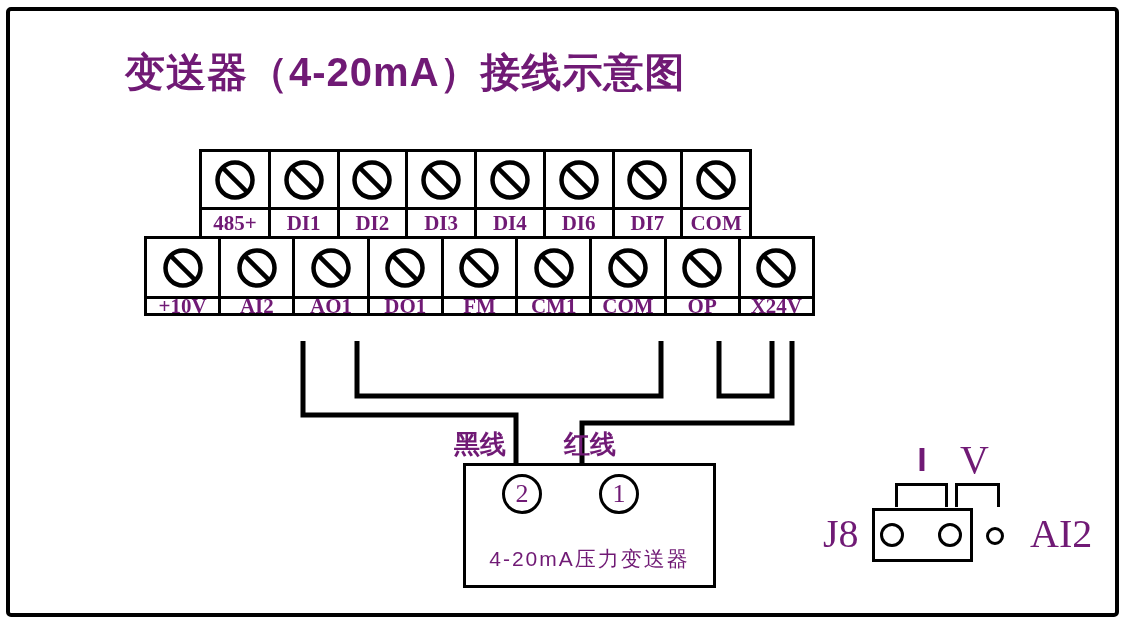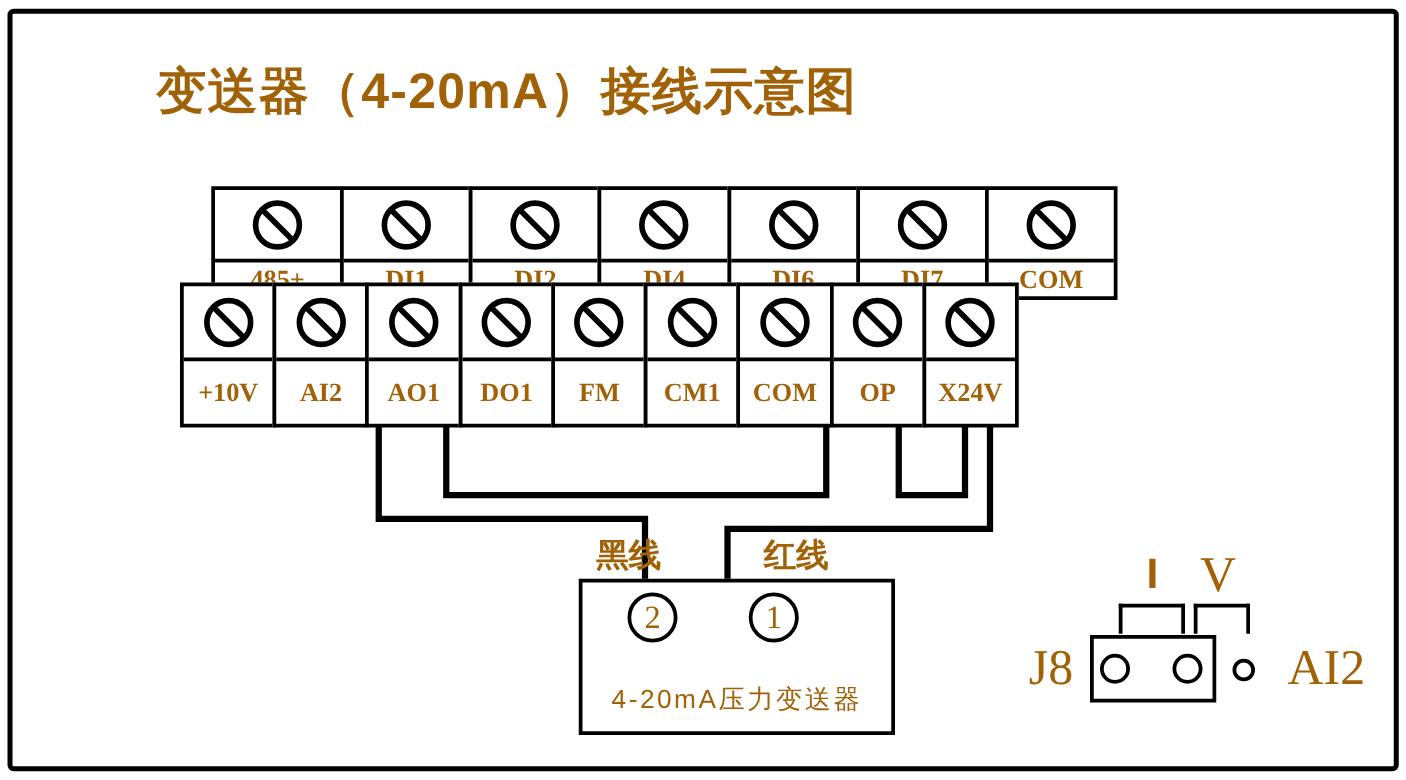--- a/index.html
+++ b/index.html
@@ -1,53 +1,53 @@
 <!DOCTYPE html>
 <html lang="zh"><head>
 <meta charset="utf-8">
 <style>
   html,body { margin:0; padding:0; background:#fff; }
   .canvas {
     position:relative; width:1125px; height:624px; background:#ffffff;
-    font-family:"Liberation Sans", sans-serif; color:#a16207; overflow:hidden;
+    font-family:"Liberation Sans", sans-serif; color:#701a75; overflow:hidden;
   }
   .frame {
     position:absolute; left:6px; top:7px; width:1113px; height:610px;
     box-sizing:border-box; border:4px solid #000; border-radius:5px;
   }
   .title {
     position:absolute; left:125px; top:45px; font-size:40px; font-weight:bold;
     letter-spacing:1px; white-space:nowrap;
   }
   .tblock { position:absolute; display:flex; }
-  #top-block   { left:169px; top:149px; width:725px; height:91px; }
-  #bottom-block{ left:144px; top:226px; width:671px; height:116px; }
+  #top-block   { left:199px; top:149px; width:553px; height:91px; }
+  #bottom-block{ left:144px; top:236px; width:671px; height:80px; }
   .tcell {
     flex:1; border:3px solid #000; margin-left:-3px; box-sizing:border-box;
     display:flex; flex-direction:column; background:#fff;
   }
   .tcell:first-child { margin-left:0; }
   .screw {
     border-bottom:3px solid #000; display:flex;
     align-items:center; justify-content:center;
   }
   #top-block .screw { height:55px; }
   #bottom-block .screw { height:57px; }
   .tlabel {
     flex:1; display:flex; align-items:center; justify-content:center;
     font-family:"Liberation Serif", serif; font-weight:bold; font-size:21px;
     white-space:nowrap; overflow:hidden;
   }
   #wires { position:absolute; left:0; top:0; pointer-events:none; }
   #wires polyline { fill:none; stroke:#000; stroke-width:5; }
   .wlabel {
-    position:absolute; font-size:26px; font-weight:bold; white-space:nowrap;margin-left:23px;
+    position:absolute; font-size:26px; font-weight:bold; white-space:nowrap;
   }
   #black-wire-label { left:454px; top:427px; }
-  #red-wire-label   { left:588px; top:427px; }
+  #red-wire-label   { left:564px; top:427px; }
   .tx {
     position:absolute; left:463px; top:463px; width:253px; height:125px;
     box-sizing:border-box; border:3px solid #000; background:#fff;
   }
   .tx-pin {
     position:absolute; width:40px; height:40px; box-sizing:border-box;
     border:3px solid #000; border-radius:50%;
     display:flex; align-items:center; justify-content:center;
     font-family:"Liberation Serif", serif; font-size:26px;
   }
@@ -115,20 +115,29 @@
         <div class="tlabel">DI1</div>
       </div>
       <div class="tcell">
         <div class="screw">
           <svg width="44" height="44" viewBox="0 0 44 44">
             <circle cx="22" cy="22" r="17.5" fill="none" stroke="#000" stroke-width="4.5"></circle>
             <line x1="9.6" y1="9.6" x2="34.4" y2="34.4" stroke="#000" stroke-width="4.5"></line>
           </svg>
         </div>
         <div class="tlabel">DI2</div>
+      </div>
+      <div class="tcell">
+        <div class="screw">
+          <svg width="44" height="44" viewBox="0 0 44 44">
+            <circle cx="22" cy="22" r="17.5" fill="none" stroke="#000" stroke-width="4.5"></circle>
+            <line x1="9.6" y1="9.6" x2="34.4" y2="34.4" stroke="#000" stroke-width="4.5"></line>
+          </svg>
+        </div>
+        <div class="tlabel">DI3</div>
       </div>
       <div class="tcell">
         <div class="screw">
           <svg width="44" height="44" viewBox="0 0 44 44">
             <circle cx="22" cy="22" r="17.5" fill="none" stroke="#000" stroke-width="4.5"></circle>
             <line x1="9.6" y1="9.6" x2="34.4" y2="34.4" stroke="#000" stroke-width="4.5"></line>
           </svg>
         </div>
         <div class="tlabel">DI4</div>
       </div>

